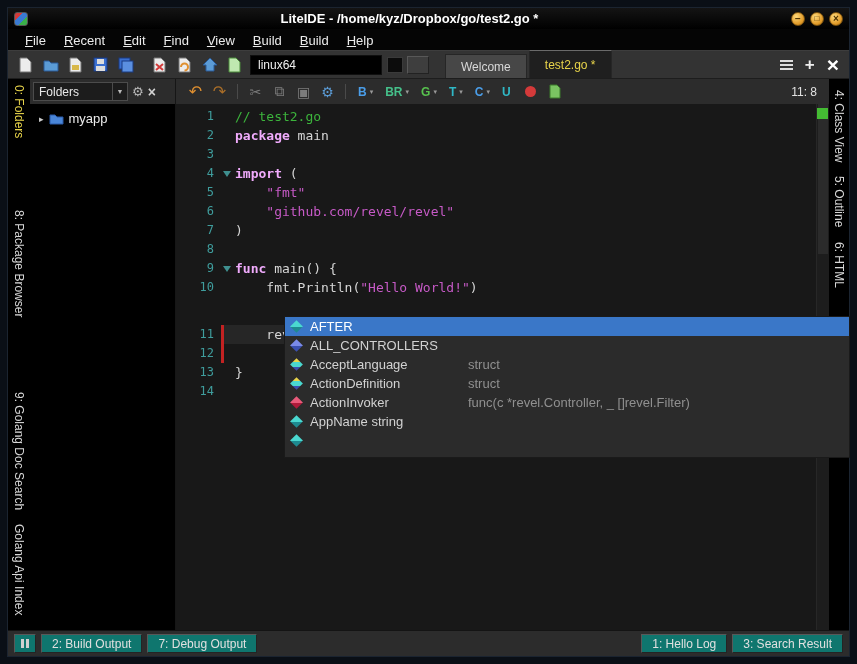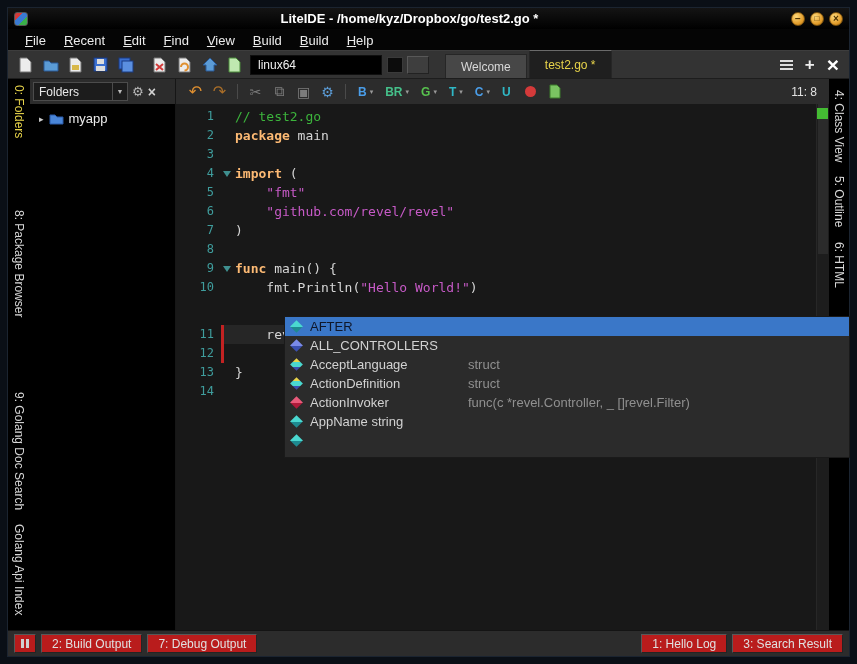--- a/index.html
+++ b/index.html
@@ -113,21 +113,21 @@
     font-family:"DejaVu Sans Mono","Liberation Mono",monospace; font-size:13px; }
   .line-row { height:19px; line-height:19px; display:flex; position:relative; }
   .line-row.current { background:linear-gradient(to right, transparent 47px, #262626 47px);margin-top:28px; }
   .num { width:44px; padding-right:6px; text-align:right; color:#3f9d9d; font-size:12px; flex:none; }
   .fold { width:15px; flex:none; position:relative; }
   .fold.has::before { content:""; position:absolute; left:3px; top:7px;
     border-left:4px solid transparent; border-right:4px solid transparent; border-top:6px solid #3f8f8f; }
   .mod-bar { position:absolute; left:45px; top:0; width:3px; height:100%; background:#c32222; }
   .code { white-space:pre; }
   .pln { color:#d6d6d6; }
-  .kw  { color:#fdba74; font-weight:bold; }
+  .kw  { color:#f0abfc; font-weight:bold; }
   .cmt { color:#3cb43c; }
   .str { color:#c75ac7; }
   .caret { display:inline-block; width:2px; height:14px; background:#fff; vertical-align:-2px; margin-left:1px; }
   .vscroll { position:absolute; top:0; right:0; bottom:0; width:13px; background:#1d1d1d;
     border-left:1px solid #272727; }
   .vthumb { position:absolute; top:0; left:1px; right:1px; height:150px; background:#2b2b2b; }
   .ok-marker { position:absolute; top:4px; right:1px; width:11px; height:11px; background:#44bb33; }
 
   
   .completion-popup { position:absolute; left:276px; top:308px; width:566px; height:142px;
@@ -136,27 +136,27 @@
   .comp-row.selected { background:#3a77c8; }
   .comp-icon { width:14px; height:14px; margin-right:6px; position:relative; flex:none; }
   .comp-icon::before { content:""; position:absolute; left:2px; top:2px; width:9px; height:9px;
     transform:rotate(45deg); }
   .ci-teal::before   { background:linear-gradient(135deg,#4ad8d0 50%,#1e8a90 50%); }
   .ci-blue::before   { background:linear-gradient(135deg,#7a8ae8 50%,#3a4fb0 50%); }
   .ci-struct::before { background:linear-gradient(135deg,#e8d34a 33%,#4ad8d0 33% 66%,#3a4fb0 66%); }
   .ci-purple::before { background:linear-gradient(135deg,#9a7ae8 50%,#5a3ab0 50%); }
   .ci-red::before    { background:linear-gradient(135deg,#e85a7a 50%,#b01a3a 50%); }
   .comp-name { width:158px; color:#d2d2d2; white-space:nowrap; flex:none; }
-  .comp-row.selected .comp-name { color:#0f172a; width:auto; }
+  .comp-row.selected .comp-name { color:#ffffff; width:auto; }
   .comp-detail { color:#909090; white-space:nowrap; }
 
   
   .statusbar { height:26px; background:#2c2c2c; border-top:1px solid #141414; display:flex;
     align-items:center; padding:0 6px; gap:5px; font-size:12px; flex:none; }
-  .sb-btn { height:19px; background:#b91c1c; border:1px solid #585858; border-bottom-color:#242424;
+  .sb-btn { height:19px; background:#0f766e; border:1px solid #585858; border-bottom-color:#242424;
     border-right-color:#242424; color:#e0e0e0; padding:0 10px; display:inline-flex; align-items:center;
     white-space:nowrap; }
   .pause-btn { width:22px; padding:0; justify-content:center; gap:2px; }
   .pause-btn i { display:block; width:3px; height:9px; background:#d0d0d0; }
   .sb-group { display:flex; gap:5px; }
   .sb-group.right { margin-left:auto; }
 </style>
 </head>
 <body>
 

